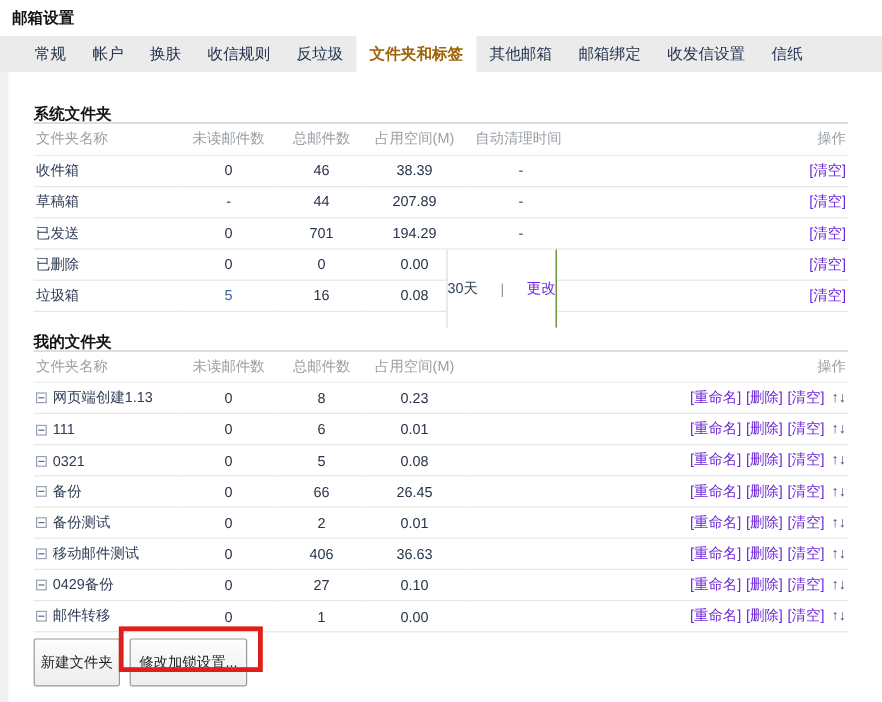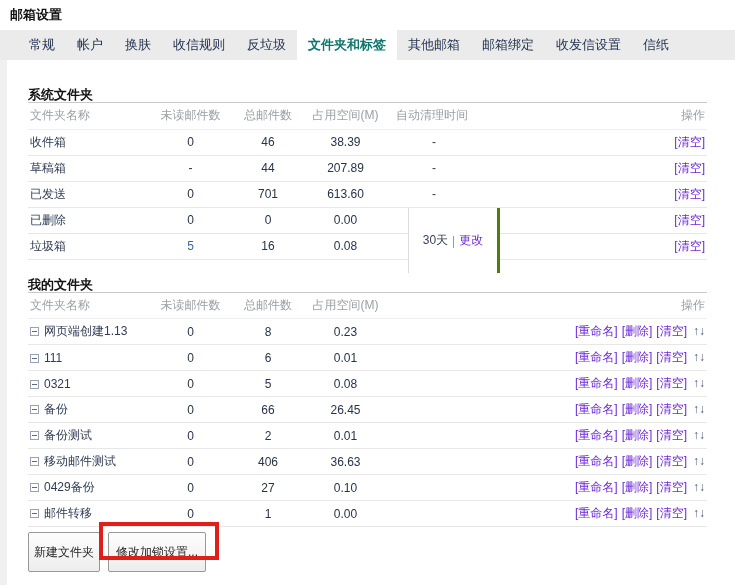--- a/index.html
+++ b/index.html
@@ -15,21 +15,21 @@
   }
   
   .tabbar {
     margin-top:8px; height:30px; background:#ebebeb;
     display:flex; align-items:stretch; padding-left:18px;
   }
   .tab {
     padding:0 11px; line-height:30px; font-size:13px; color:#253451;
     cursor:pointer; white-space:nowrap;
   }
-  .tab.active { background:#fff; font-weight:bold; color:#0f766e; }
+  .tab.active { background:#fff; font-weight:bold; color:#a16207; }
   
   .content { padding:0 28px; }
   .edge-strip { position:absolute; left:0; top:60px; bottom:0; width:7px; background:#f0f0f0; }
   .section-title {
     margin-top:27px; font-size:13px; line-height:15px; font-weight:bold;
     color:#141414; padding-bottom:0; border-bottom:1px solid #c9c9c9;
   }
   .section-title.second { margin-top:17px; }
   table { width:679px; border-collapse:collapse; table-layout:fixed; }
   th {
@@ -57,23 +57,23 @@
     display:inline-block; width:9px; height:9px; border:1px solid #98a2b4;
     background:#fff; position:relative; margin-right:5px; vertical-align:-1px;
   }
   .fold::after {
     content:""; position:absolute; left:1px; right:1px; top:3px; height:1px;
     background:#5a6a85;
   }
   
   .sys-wrap { position:relative; }
   .merged-cell {
-    position:absolute; left:380px; width:92px; top:105px; height:65px;
-    background:#fff; border-left:1px solid #dddddd; border-right:3px solid #4d7c0f;
-    display:flex; align-items:center; justify-content:center;
+    position:absolute; left:344px; width:92px; top:105px; height:65px;
+    background:#fff; border-left:1px solid #dddddd; border-right:1px solid #4d7c0f;
+    display:flex; align-items:center; justify-content:space-between;
     font-size:12px; color:#39425a; z-index:2; white-space:nowrap;
   }
   .merged-cell .sep { color:#8b93a5; margin:0 4px; }
   
   .buttons { position:relative; margin-top:5px; display:flex; align-items:flex-start; }
   .btn {
     height:40px; font-size:12px; color:#1f1f1f; text-align:center;
     background:linear-gradient(#fdfdfd,#ededed); border:1px solid #989898;
     border-radius:2px; cursor:pointer;
     font-family:"Liberation Sans","DejaVu Sans",sans-serif;
@@ -145,21 +145,21 @@
             <td class="col-center num">-</td>
             <td class="col-center num">44</td>
             <td class="col-center num">207.89</td>
             <td class="col-center">-</td>
             <td class="col-act"><span class="link">[清空]</span></td>
           </tr>
           <tr>
             <td class="col-name">已发送</td>
             <td class="col-center num">0</td>
             <td class="col-center num">701</td>
-            <td class="col-center num">613.60</td>
+            <td class="col-center num">194.29</td>
             <td class="col-center">-</td>
             <td class="col-act"><span class="link">[清空]</span></td>
           </tr>
           <tr>
             <td class="col-name">已删除</td>
             <td class="col-center num">0</td>
             <td class="col-center num">0</td>
             <td class="col-center num">0.00</td>
             <td class="col-center"></td>
             <td class="col-act"><span class="link">[清空]</span></td>

